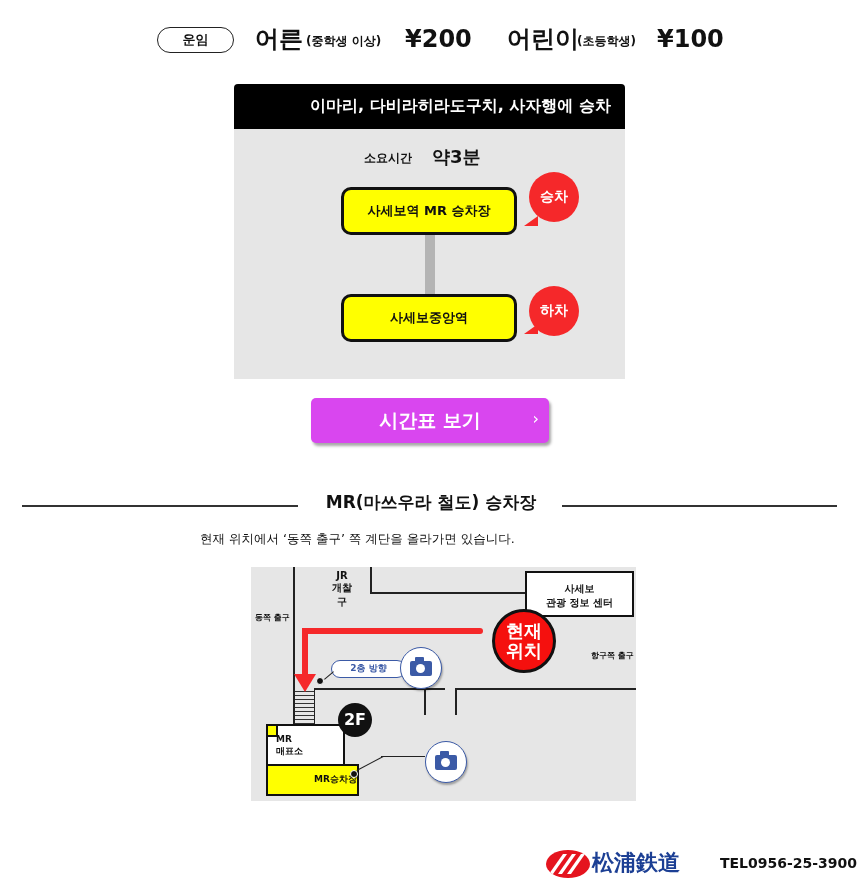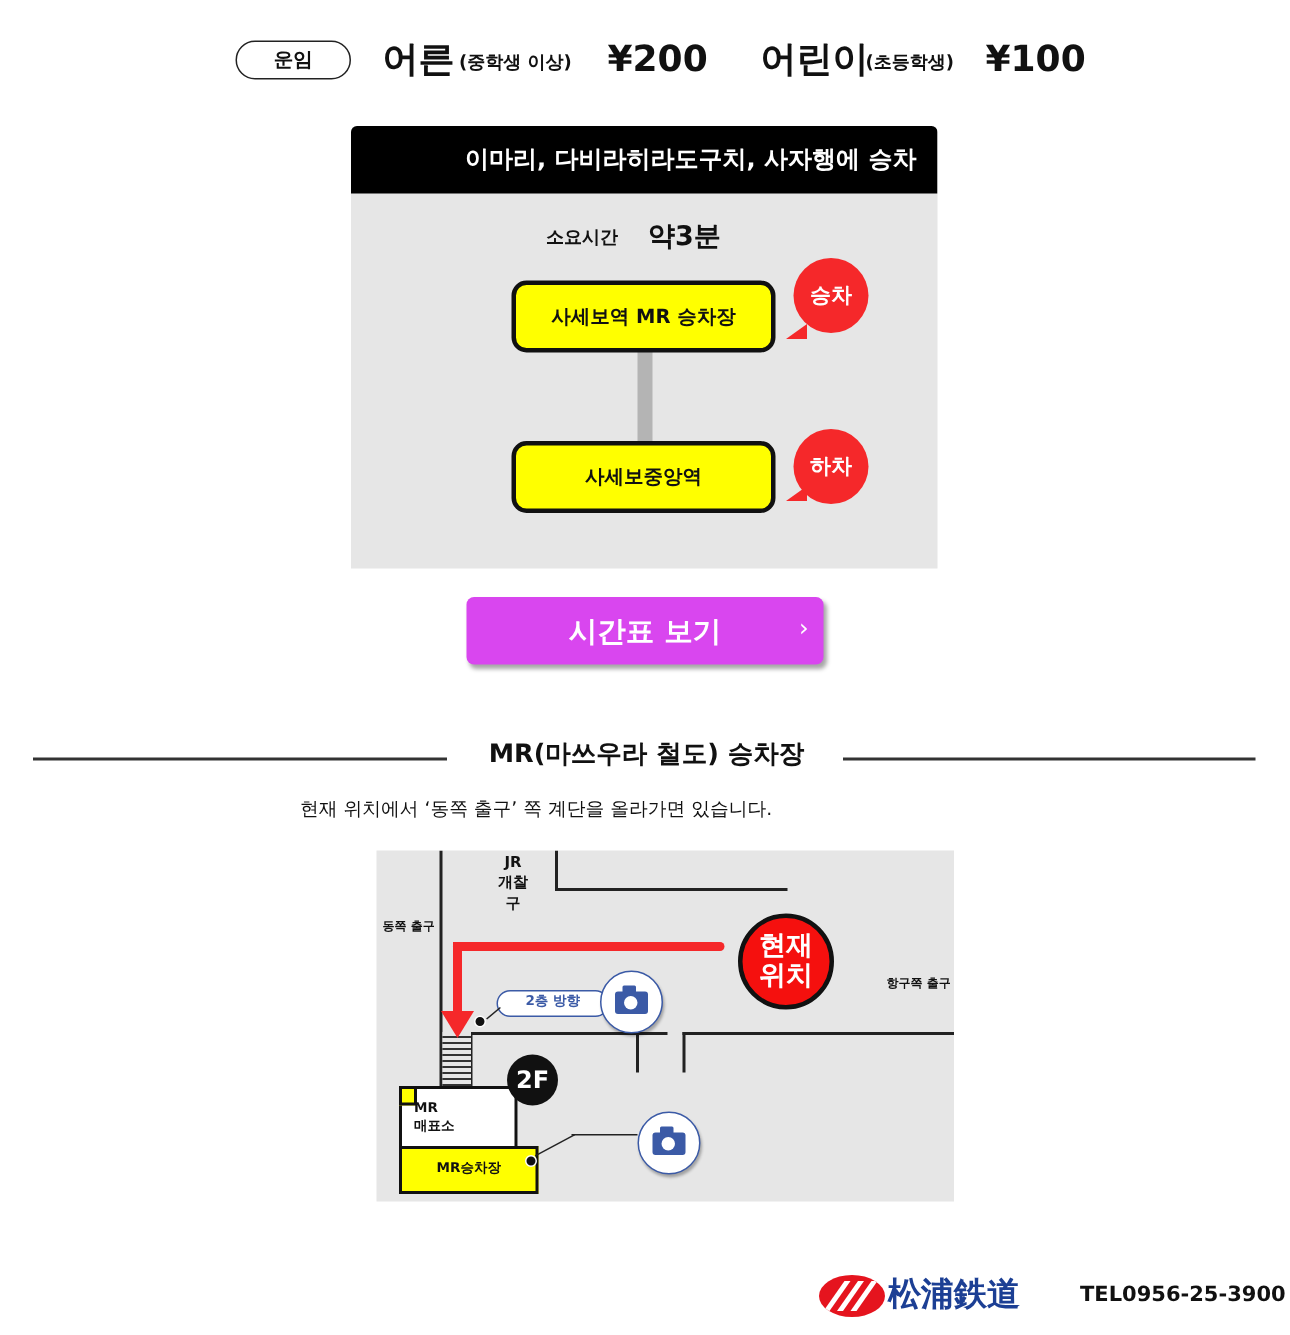--- a/index.html
+++ b/index.html
@@ -95,20 +95,24 @@
   <div class="m-line" style="left:204px; top:121px; width:1.5px; height:27px;"></div>
 
   <div style="position:absolute; left:44px; top:121px; width:20px; height:36px; background: repeating-linear-gradient(#e6e6e6 0 3px, #333 3px 4px); border-right:1.5px solid #222;"></div>
 
   <div class="m-text" style="left:80px; top:3px; font-size:10px; text-align:center; width:22px;">
     <div>JR</div>
     <div>개찰구</div>
   </div>
   <div class="m-text" style="left:4px; top:45px; font-size:8px;">동쪽 출구</div>
 
+  <div style="position:absolute; left:274px; top:4px; width:109px; height:46px; background:#fff; border:2px solid #111; font-size:10px; font-weight:bold; text-align:center; padding-top:9px; line-height:14px;">
+    <div>사세보</div>
+    <div>관광 정보 센터</div>
+  </div>
   <div class="m-text" style="left:340px; top:83px; font-size:8px;">항구쪽 출구</div>
 
   <div style="position:absolute; left:51px; top:61px; width:181px; height:6px; background:#f5282a; border-radius:3px;"></div>
   <div style="position:absolute; left:51px; top:61px; width:6px; height:50px; background:#f5282a;"></div>
   <div style="position:absolute; left:43px; top:107px; width:0; height:0; border-left:11px solid transparent; border-right:11px solid transparent; border-top:18px solid #f5282a;"></div>
 
   <div style="position:absolute; left:241px; top:42px; width:64px; height:64px; border-radius:50%; background:#f5100e; border:3px solid #111; color:#fff; font-size:18px; font-weight:bold; text-align:center; line-height:20px; padding-top:9px;">
     <div>현재</div>
     <div>위치</div>
   </div>
@@ -119,21 +123,21 @@
   <div class="cam" style="left:149px; top:80px;">
       <div class="cam-body"></div>
     </div>
 
   <div style="position:absolute; left:15px; top:157px; width:79px; height:72px; background:#fff; border:2px solid #111;"></div>
   <div style="position:absolute; left:15px; top:157px; width:12px; height:13px; background:#ffff00; border:2px solid #111;"></div>
   <div class="m-text" style="left:25px; top:166px; font-size:9px; line-height:12px;">
     <div>MR</div>
     <div>매표소</div>
   </div>
-  <div style="position:absolute; left:15px; top:197px; width:93px; height:32px; background:#ffff00; border:2px solid #111; font-size:9px; font-weight:bold; text-align:center; line-height:27px;">MR승차장</div>
+  <div style="position:absolute; left:15px; top:197px; width:93px; height:32px; background:#ffff00; border:2px solid #111; font-size:9px; font-weight:bold; text-align:right; line-height:27px;">MR승차장</div>
   <div style="position:absolute; left:87px; top:136px; width:34px; height:34px; border-radius:50%; background:#111; color:#fff; font-size:16px; font-weight:bold; text-align:center; line-height:34px;">2F</div>
   <div class="dot" style="left:99px; top:203px;"></div>
   <div class="m-line" style="left:104px; top:196px; width:30px; height:1px; transform:rotate(-28deg);"></div>
   <div class="m-line" style="left:130px; top:189px; width:44px; height:1px;"></div>
   <div class="cam" style="left:174px; top:174px;">
       <div class="cam-body"></div>
     </div>
 </div>
 
 <div class="abs logo-mark">

